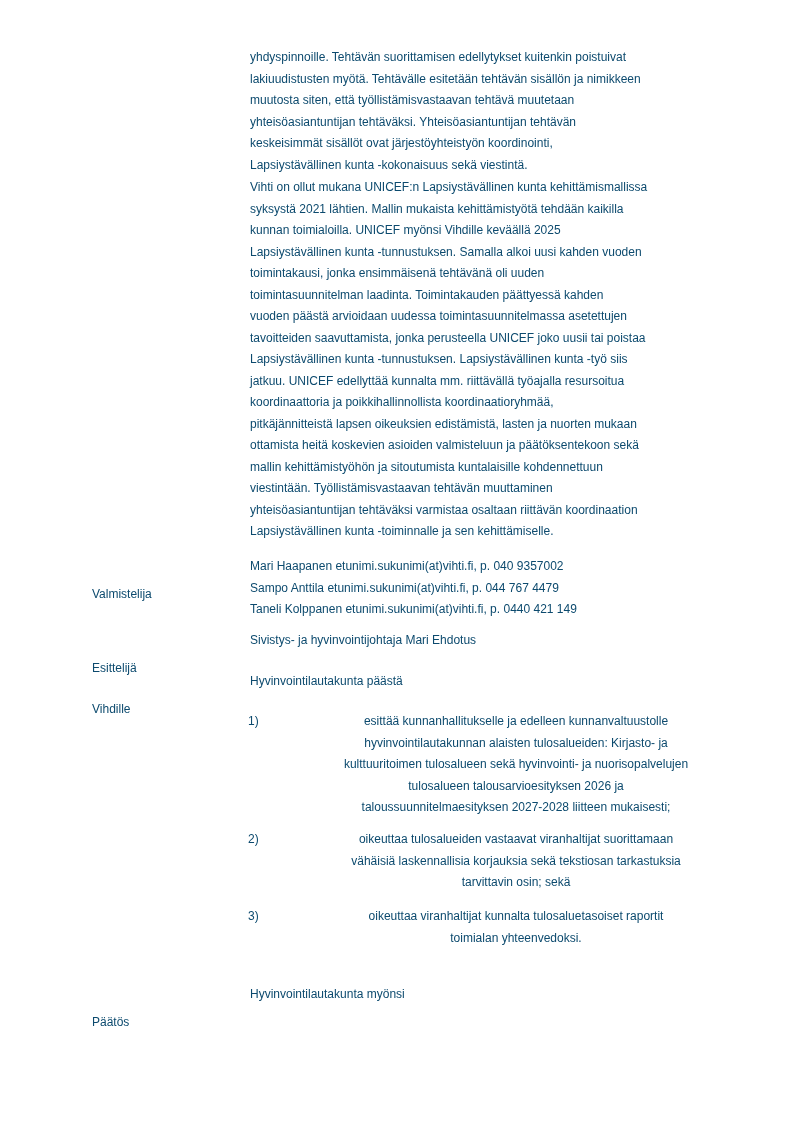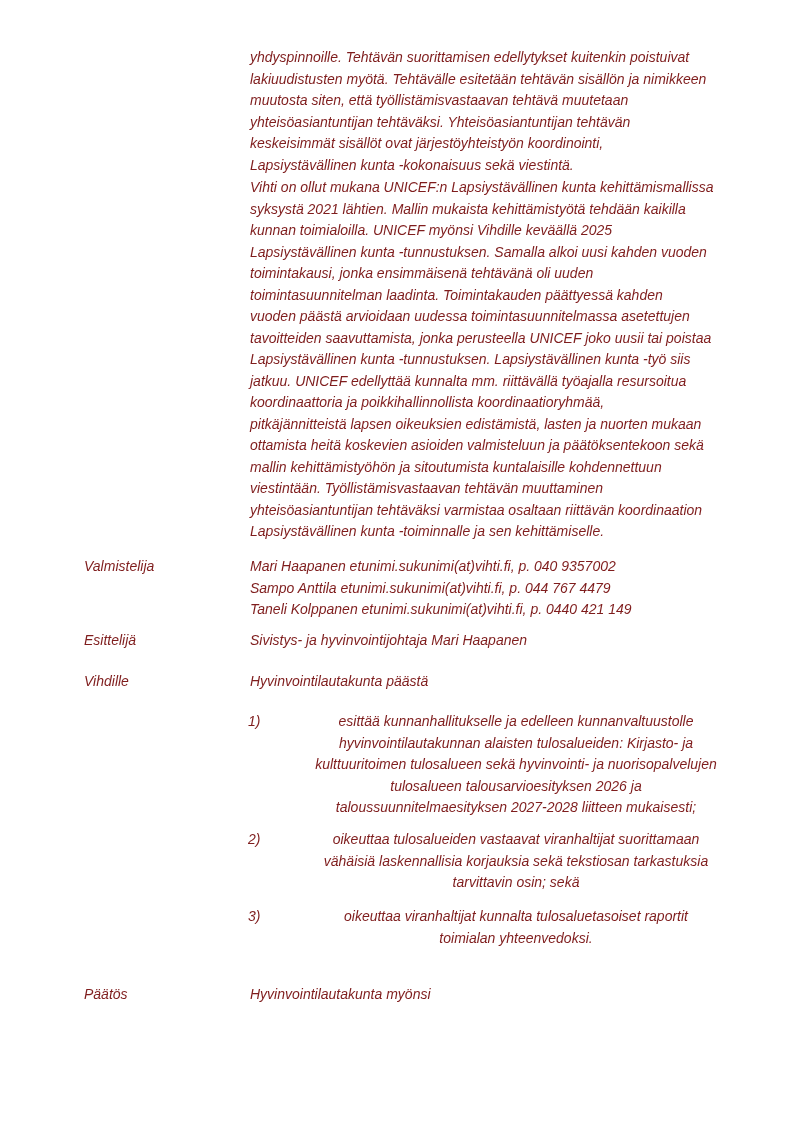--- a/index.html
+++ b/index.html
@@ -4,38 +4,38 @@
 <style>
   * { margin: 0; padding: 0; box-sizing: border-box; }
   html, body { background: #e8e8e8; }
   .page {
     position: relative;
     width: 794px;
     height: 1122px;
     margin: 0 auto;
     background: #ffffff;
     font-family: "Liberation Sans", "DejaVu Sans", sans-serif;
-    font-size: 14px;
+    font-size: 12px;
     line-height: 21.5px;
-    color: #7f1d1d;
+    color: #0c4a6e;
     overflow: hidden;
-    font-style: italic;
   }
   .body-text {
     position: absolute;
     left: 250px;
     width: 500px;
     white-space: pre-line;
   }
   .para-1 { top: 47px; }
   .para-2 { top: 177px; }
   .field-label {
     position: absolute;
-    left: 84px;
+    left: 92px;
     white-space: nowrap;
+    margin-top: 28px;
   }
   .field-value {
     position: absolute;
     left: 250px;
     width: 500px;
     white-space: pre-line;
   }
   .row-valmistelija .field-label, .row-valmistelija .field-value { top: 556px; }
   .row-esittelija  .field-label, .row-esittelija  .field-value { top: 630px; }
   .row-ehdotus     .field-label, .row-ehdotus     .field-value { top: 671px; }
@@ -90,21 +90,21 @@
 
   <div class="row-valmistelija">
     <span class="field-label">Valmistelija</span>
     <span class="field-value">Mari Haapanen etunimi.sukunimi(at)vihti.fi, p. 040 9357002
 Sampo Anttila etunimi.sukunimi(at)vihti.fi, p. 044 767 4479
 Taneli Kolppanen etunimi.sukunimi(at)vihti.fi, p. 0440 421 149</span>
   </div>
 
   <div class="row-esittelija">
     <span class="field-label">Esittelijä</span>
-    <span class="field-value">Sivistys- ja hyvinvointijohtaja Mari Haapanen</span>
+    <span class="field-value">Sivistys- ja hyvinvointijohtaja Mari Ehdotus</span>
   </div>
 
   <div class="row-ehdotus">
     <span class="field-label">Vihdille</span>
     <span class="field-value">Hyvinvointilautakunta päästä</span>
   </div>
 
   <div class="list-item item-1">
     <span class="num">1)</span>
     <span class="item-text">esittää kunnanhallitukselle ja edelleen kunnanvaltuustolle

